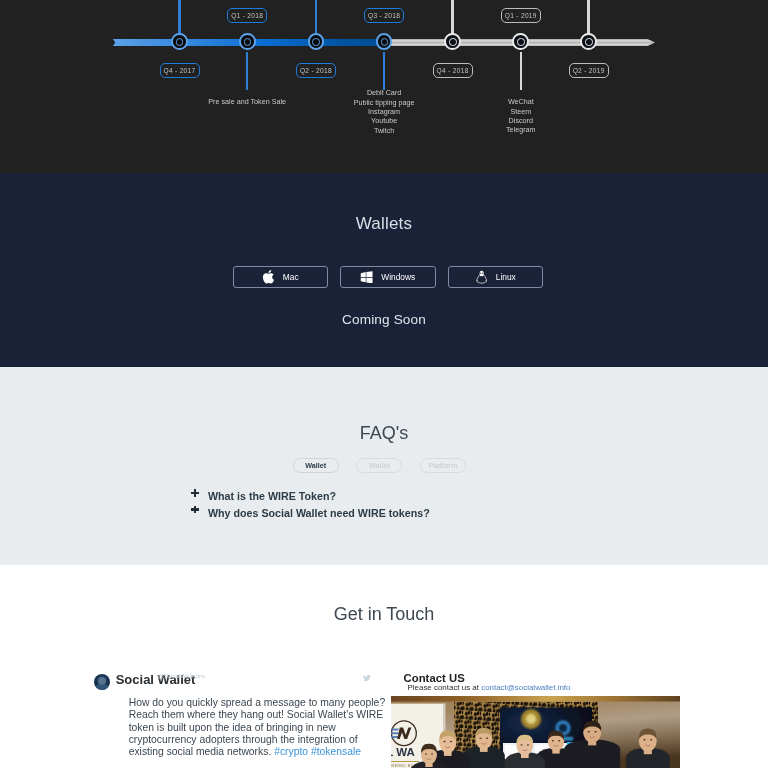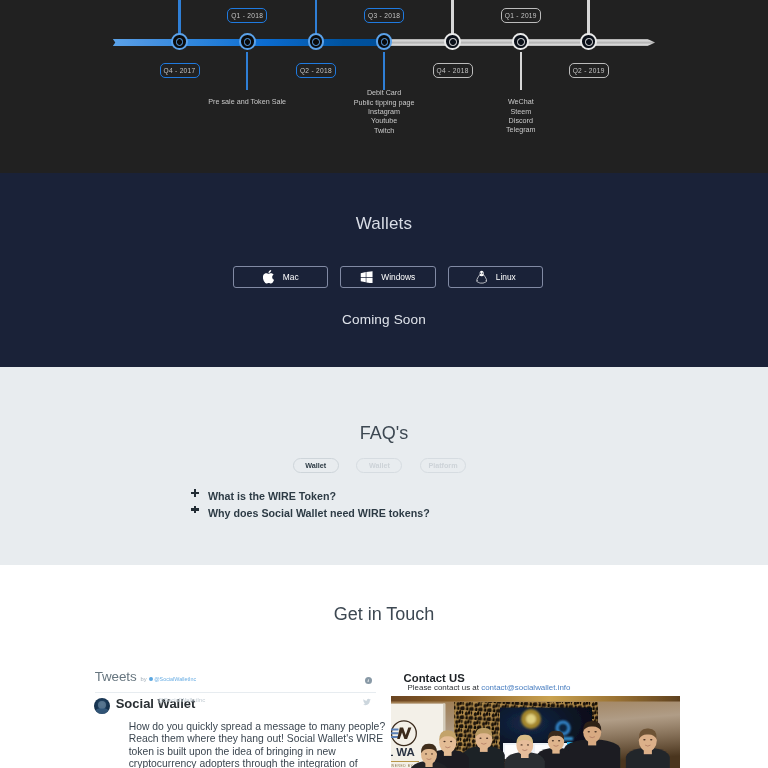--- a/index.html
+++ b/index.html
@@ -205,26 +205,20 @@
         <span class="faq-plus"></span>
         <span class="faq-q">Why does Social Wallet need WIRE tokens?</span>
       </div>
     </div>
 </div>
 
 <div class="sec" id="contact">
   <h2 class="c-title">Get in Touch</h2>
 
   <div class="tw">
-    <div class="tw-head">
-      <span class="t1">Tweets</span>
-      <span class="t2">by</span>
-      <span class="t3"><span class="vb"></span><span>@SocialWalletInc</span></span>
-      <span class="tw-info">i</span>
-    </div>
     <div class="tw-body">
       <span class="tw-av">
           <span class="m"></span>
           <span class="s"></span>
         </span>
       <span class="tw-name">Social Wallet</span>
       <span class="tw-handle">@SocialWalletInc</span>
       <span class="tw-bird">
         <svg width="8" height="8" viewBox="0 0 24 24">
             <path fill="#ccd6dd" d="M23.4 4.8a9.4 9.4 0 0 1-2.7.8 4.7 4.7 0 0 0 2.1-2.6c-.9.5-1.9.9-3 1.1a4.7 4.7 0 0 0-8 4.3A13.3 13.3 0 0 1 1.6 3.5a4.7 4.7 0 0 0 1.5 6.3 4.7 4.7 0 0 1-2.1-.6v.1a4.7 4.7 0 0 0 3.8 4.6 4.7 4.7 0 0 1-2.1.1 4.7 4.7 0 0 0 4.4 3.3A9.4 9.4 0 0 1 0 19.3a13.3 13.3 0 0 0 7.2 2.1c8.6 0 13.3-7.2 13.3-13.3v-.6a9.5 9.5 0 0 0 2.3-2.4z"></path>

